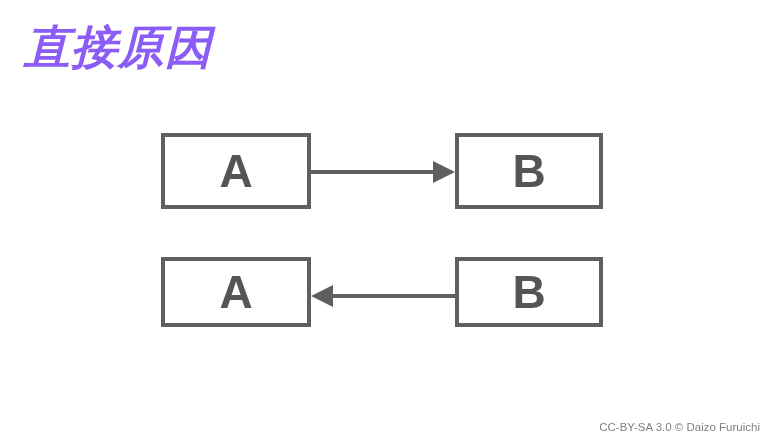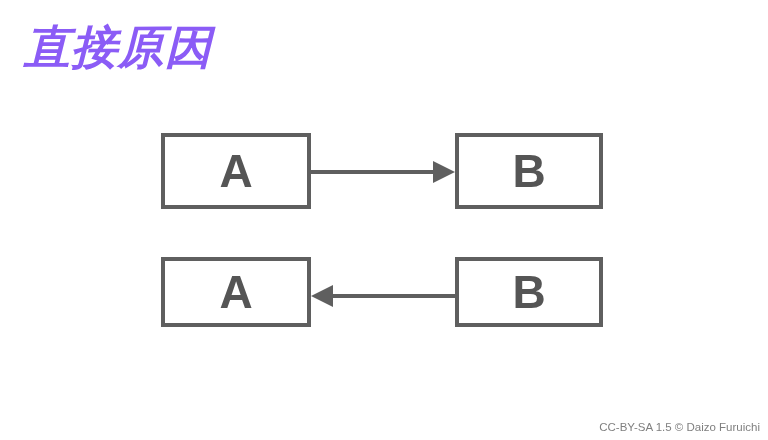--- a/index.html
+++ b/index.html
@@ -128,15 +128,15 @@
 
     </div>
 
     <svg class="arrow-svg" id="arrow-2" width="156" height="44" viewBox="0 0 156 44">
       <line x1="26" y1="22" x2="152" y2="22" stroke="#5f5f5f" stroke-width="4"></line>
       <polygon points="28,11 6,22 28,33" fill="#5f5f5f"></polygon>
     </svg>
 
   </div>
 
-  <div id="footer-credit">CC-BY-SA 1.5 © Daizo Furuichi</div>
+  <div id="footer-credit">CC-BY-SA 3.0 © Daizo Furuichi</div>
 
 </div>
 
 </body></html>

